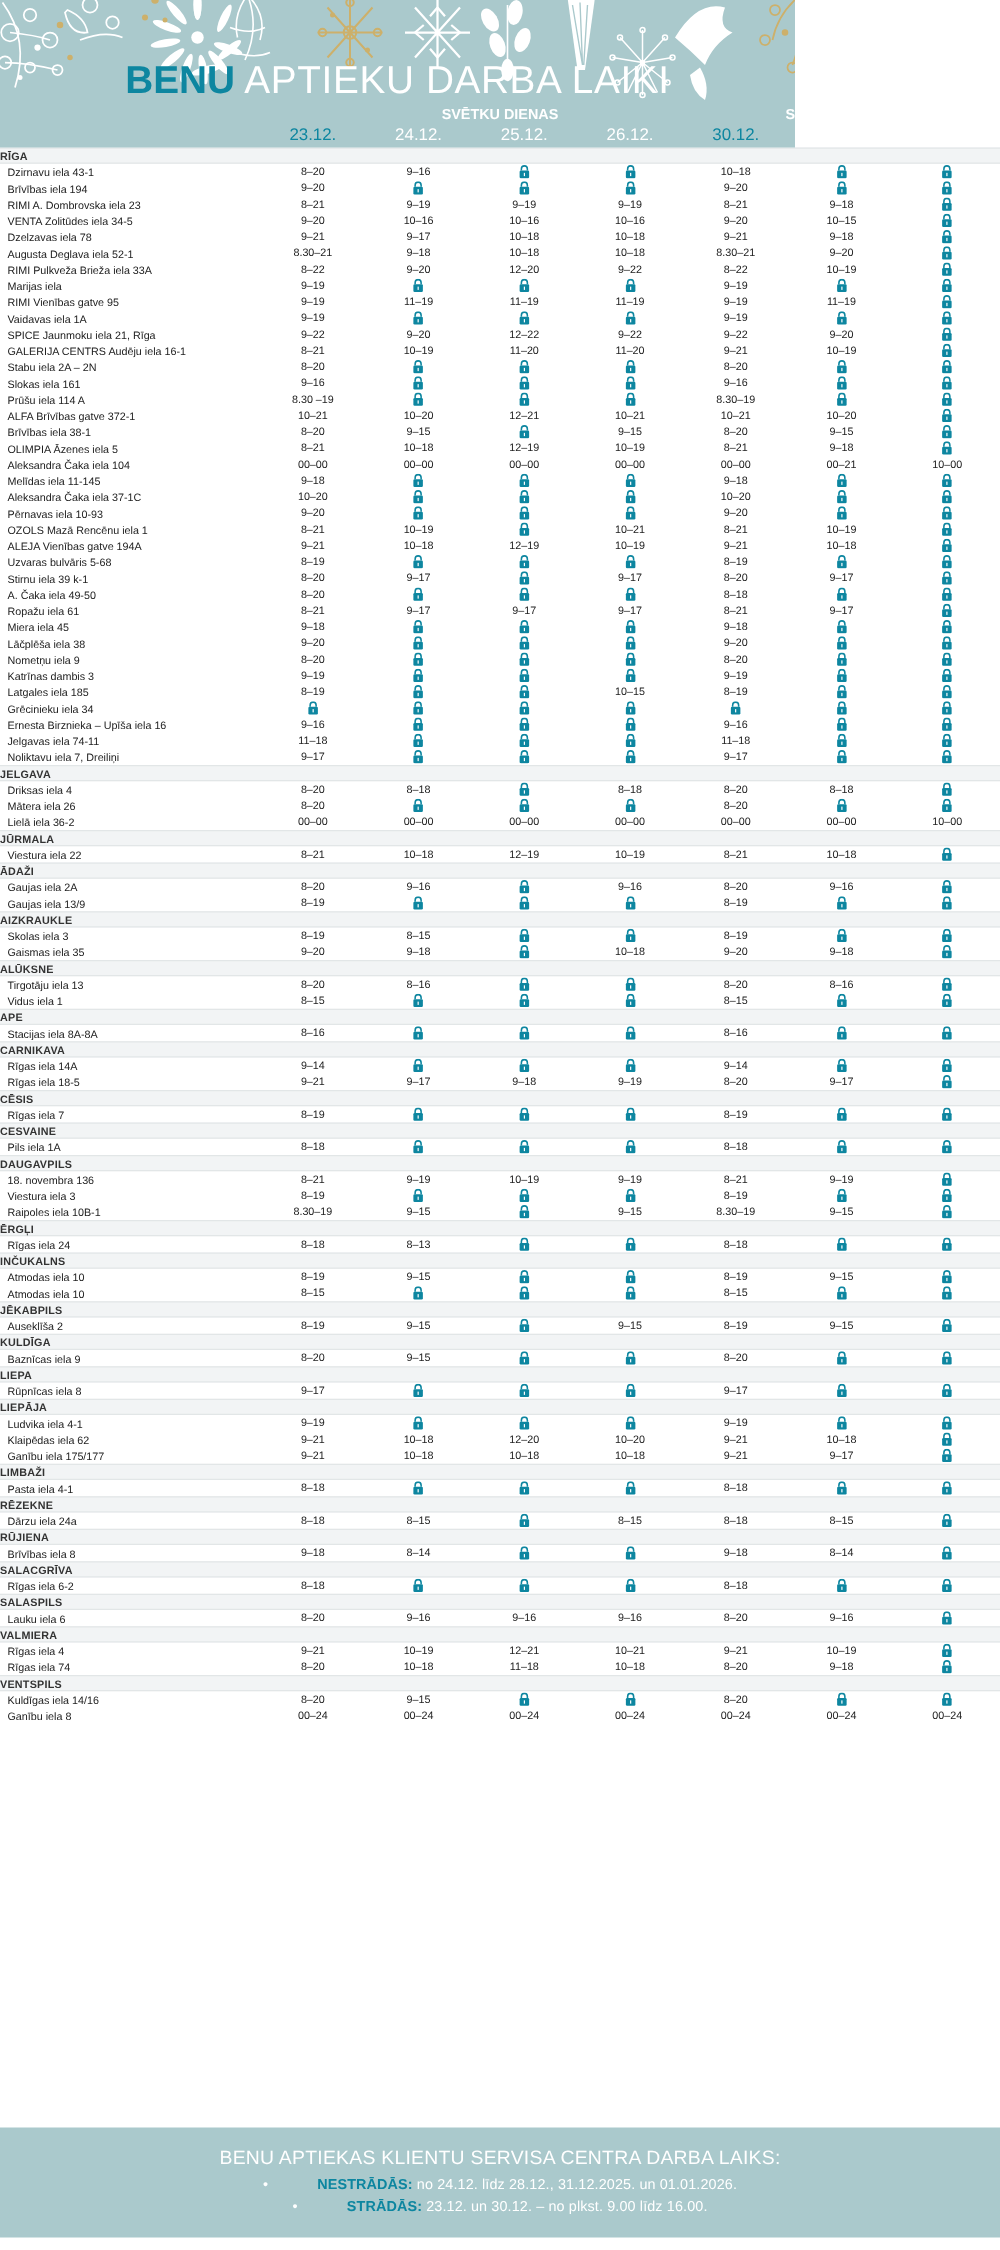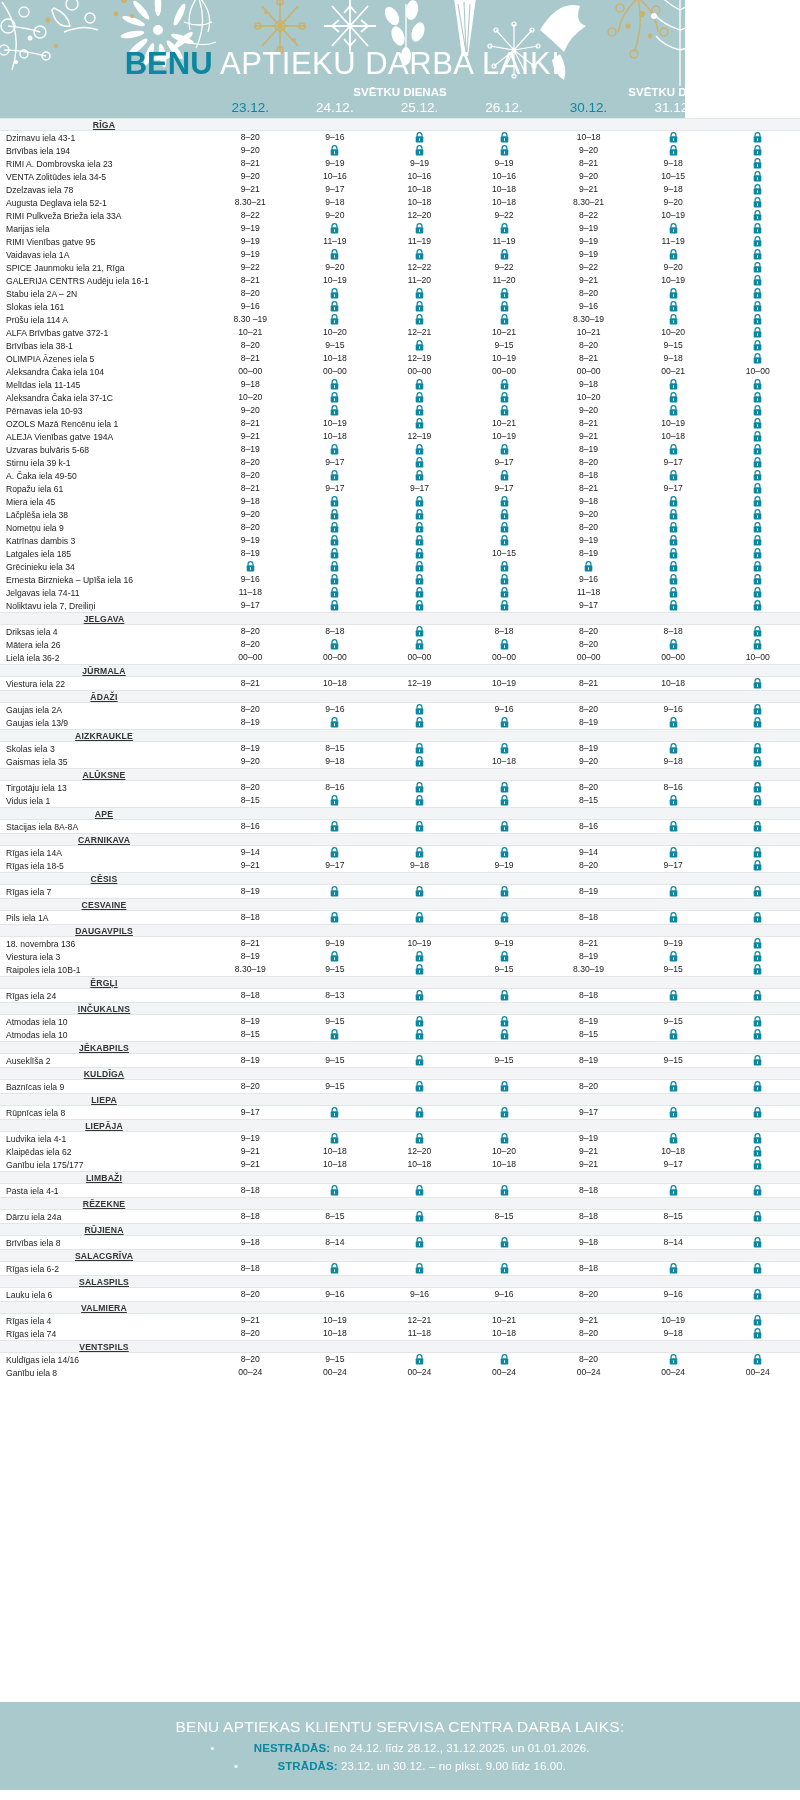--- a/index.html
+++ b/index.html
@@ -6,21 +6,21 @@
   html, body { margin:0; padding:0; }
   body {
     width:800px; height:1800px;
     font-family:"Liberation Sans", sans-serif;
     background:#ffffff;
     overflow:hidden;
   }
   
   .header {
     position:relative;
-    width:685px; height:118px;
+    width:636px; height:118px;
     background:#aac9cc;
     overflow:hidden;
   }
   .orn { position:absolute; pointer-events:none; }
   .orn svg { display:block; }
   .title {
     position:absolute; left:0; right:0; top:46px;
     text-align:center;
     font-size:31px; letter-spacing:.5px;
     color:#ffffff; font-weight:300;
@@ -55,26 +55,25 @@
   .city {
     background:#f2f4f5;
     border-top:1px solid #e2e6e7;
     border-bottom:1px solid #e2e6e7;
     height:13px;
     line-height:13px;
   }
   .city span {
     display:block;
     width:208px;
-    text-align:center;
+    text-align:left;
     font-size:8.6px;
     font-weight:bold;
     color:#333;
     letter-spacing:.2px;
-    text-decoration:underline;
   }
   .row { display:flex; height:13px; align-items:center; }
   .name {
     width:208px; padding-left:6px;
     font-size:8.6px; color:#222; white-space:nowrap;
     overflow:hidden;
   }
   .cell {
     flex:1 1 0; text-align:center;
     font-size:8.6px; color:#222;

